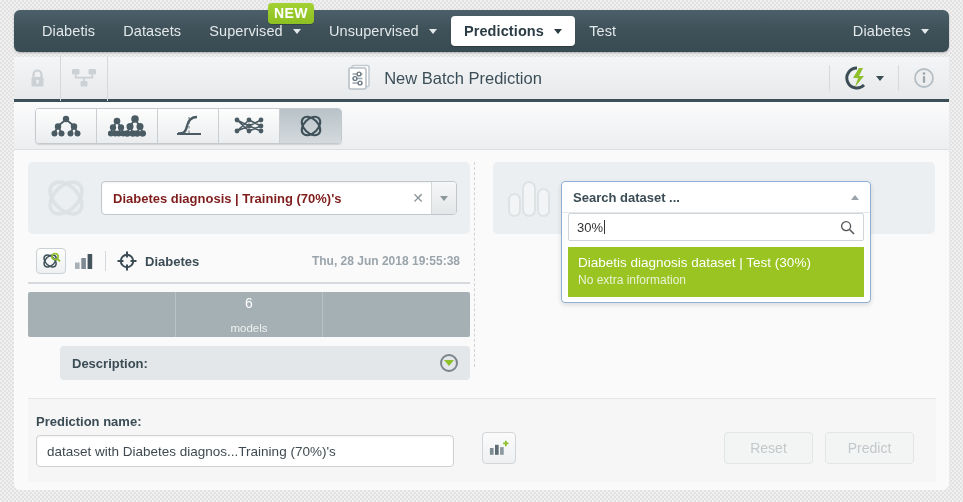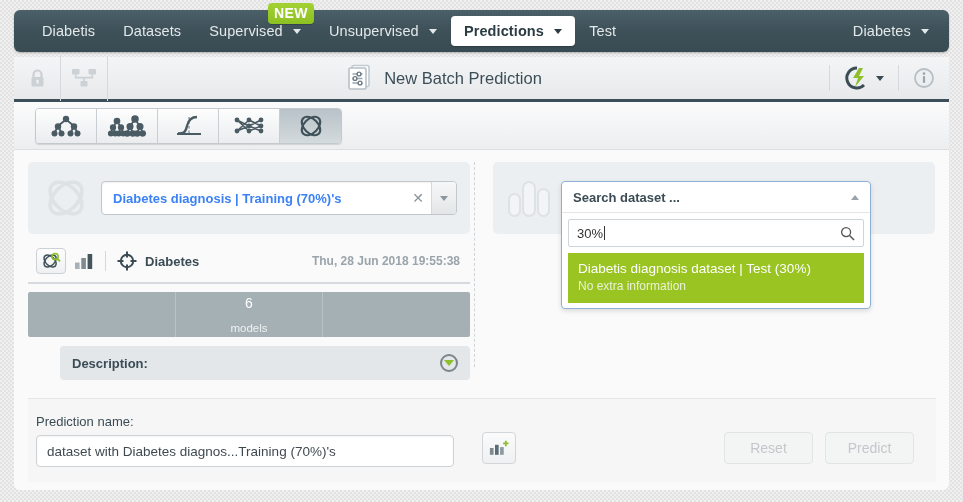--- a/index.html
+++ b/index.html
@@ -105,21 +105,21 @@
     background: #eceff1; border-radius: 5px; padding: 12px 13px;
     display: flex; align-items: center; gap: 10px; height: 72px;
   }
   .big-icon { width: 50px; height: 48px; flex-shrink: 0; }
   .select-field {
     flex: 1; height: 34px; background: #fff; border: 1px solid #c2c7cb;
     border-radius: 4px; display: flex; align-items: center;
     box-shadow: inset 0 1px 2px rgba(0,0,0,.06);
   }
   .select-text {
-    flex: 1; padding-left: 11px; font-size: 13px; font-weight: bold; color: #3b82f6;
+    flex: 1; padding-left: 11px; font-size: 13px; font-weight: bold; color: #7f1d1d;
     white-space: nowrap; overflow: hidden; text-overflow: ellipsis;
   }
   .select-clear { width: 26px; text-align: center; color: #8b949a; font-size: 14px; cursor: pointer; }
   .select-arrow {
     width: 25px; height: 32px; border-left: 1px solid #d3d8db;
     background: linear-gradient(to bottom,#f6f7f8,#e3e6e8);
     display: flex; align-items: center; justify-content: center;
     border-top-right-radius: 3px; border-bottom-right-radius: 3px; cursor: pointer;
   }
   .arrow-tri-d {
@@ -176,42 +176,42 @@
   .dd-header {
     display: flex; align-items: center; height: 31px; padding: 0 11px;
     border-bottom: 1px solid #e4e7e9;
   }
   .dd-header-text { font-size: 13px; font-weight: bold; color: #3b4c55; flex: 1; }
   .arrow-tri-u {
     width:0;height:0;border-left:4px solid transparent;border-right:4px solid transparent;
     border-bottom:5px solid #9aa3a9;
   }
   .dd-search {
-    margin: 6px 6px 0; height: 28px; border: 1px solid #cfd4d8; border-radius: 2px;
+    margin: 0 6px 0; height: 28px; border: 1px solid #cfd4d8; border-radius: 2px;
     display: flex; align-items: center; padding: 0 8px;
   }
   .dd-search-val { flex: 1; font-size: 13px; color: #333; position: relative; }
   .dd-caret {
     display: inline-block; width: 1px; height: 14px; background: #333;
     vertical-align: -2px; margin-left: 1px;
   }
   .dd-result {
     margin: 6px 6px 0; background: #9ac422; padding: 7px 10px 8px; cursor: pointer;
   }
   .dd-result-title { font-size: 13.5px; color: #fff; line-height: 1.35; }
   .dd-result-sub { font-size: 12px; color: #e9f2d4; line-height: 1.4; }
 
   
   .bottom {
     position: absolute; left: 28px; top: 398px; width: 908px; height: 84px;
     background: #f6f6f6; border-top: 1px solid #e4e6e8;
     display: flex; align-items: center; padding: 0 8px;
   }
   .pname-group { width: 420px; }
-  .pname-label { font-size: 13px; font-weight: normal; color: #3b4c55; margin-bottom: 6px; }
+  .pname-label { font-size: 13px; font-weight: bold; color: #3b4c55; margin-bottom: 6px; }
   .pname-input {
     width: 418px; height: 32px; background: #fff; border: 1px solid #cdd2d6; border-radius: 4px;
     font-size: 13.5px; color: #3f4a50; padding: 4px 10px; font-family: "Liberation Sans", sans-serif;
     box-shadow: inset 0 1px 2px rgba(0,0,0,.05);
   }
   .chart-add-btn {
     width: 34px; height: 32px; margin-left: 26px; margin-top: 14px;
     border: 1px solid #d2d6d9; border-radius: 4px;
     background: linear-gradient(to bottom,#fbfbfc,#eef0f1);
     display: flex; align-items: center; justify-content: center; cursor: pointer;

